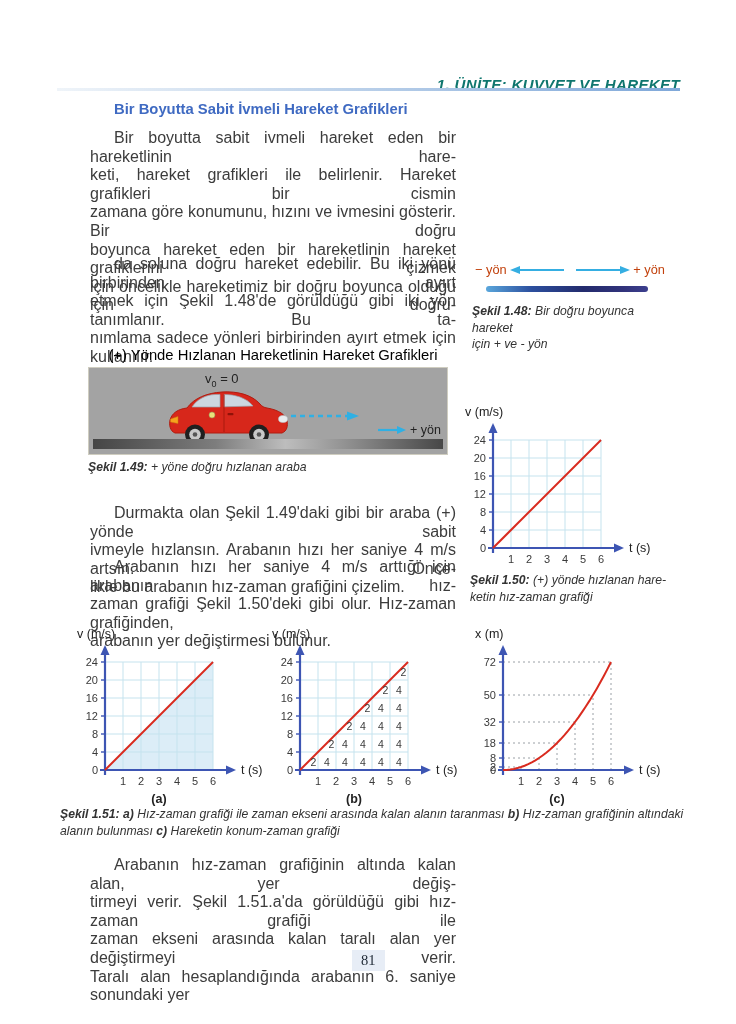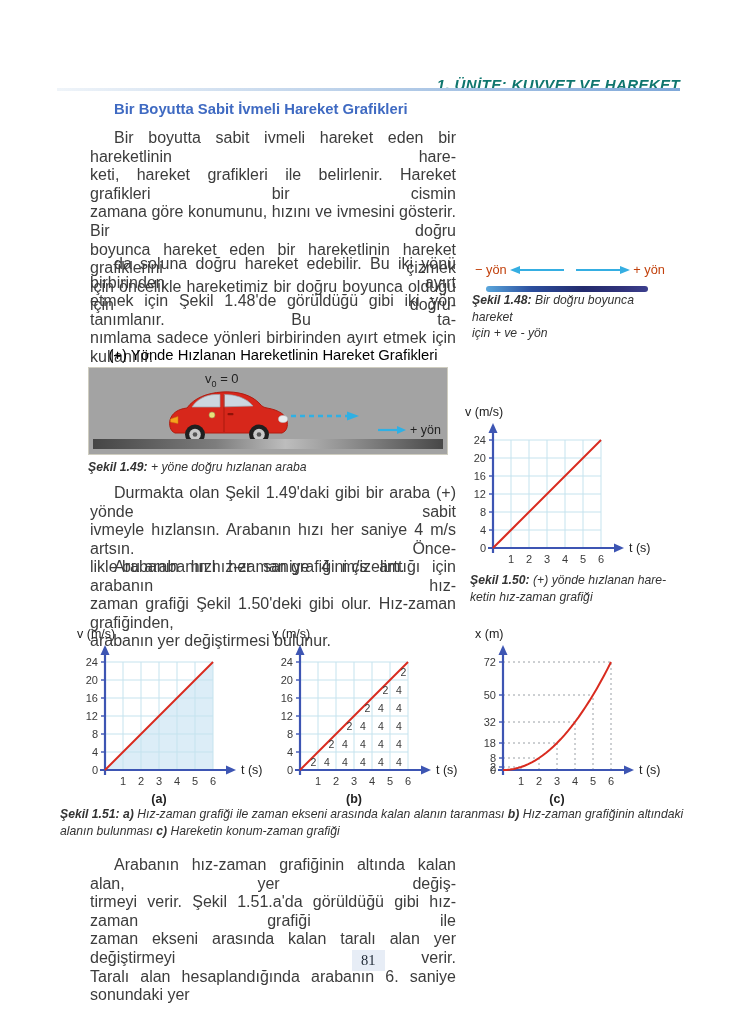--- a/index.html
+++ b/index.html
@@ -24,21 +24,21 @@
   
   .fig148{position:absolute;left:472px;top:262px;width:196px}
   .f148row{display:flex;align-items:center;width:100%;font-size:12.8px;color:#c2410c}
   .f148row .spacer{flex:1}
   .f148row .lbl{white-space:nowrap;padding:0 3px}
   .f148bar{margin:9px 0 0 14px;width:162px;height:6px;border-radius:3px;
            background:linear-gradient(90deg,#5aa7dc,#2c4f9e 28%,#232b6d 60%,#31337b 85%,#3c3f8e)}
 
   .caption{font-style:italic;font-size:12.2px;line-height:16.5px;color:#333}
   .caption .bseg{font-weight:bold}
-  .cap148{}
+  .cap148{margin-top:11px}
   .cap149{position:absolute;left:88px;top:459px;width:370px}
   .cap150{position:absolute;left:470px;top:572px;width:215px}
   .cap151{position:absolute;left:60px;top:806px;width:624px}
 
   
   .carbox{position:absolute;left:88px;top:367px;width:360px;height:88px;background:#a3a3a3;
           border:1px solid #cfcdc0}
   .carbox .v0{position:absolute;left:116px;top:3px;font-size:13px;color:#222}
   .carbox .v0 sub{font-size:9px}
   .carbox .road{position:absolute;left:4px;right:4px;bottom:5px;height:10px;
@@ -131,21 +131,21 @@
       </svg>
       <span>+ yön</span>
     </div>
 
     <div class="road"></div>
   </div>
   <div class="caption cap149">
       <div class="capline"><span class="bseg">Şekil 1.49: </span><span>+ yöne doğru hızlanan araba</span></div>
     </div>
 
-  <div class="para" style="top:484px">
+  <div class="para" style="top:504px">
       <div class="tline">Durmakta olan Şekil 1.49'daki gibi bir araba (+) yönde sabit</div>
       <div class="tline">ivmeyle hızlansın. Arabanın hızı her saniye 4 m/s artsın. Önce-</div>
       <div class="tline last">likle bu arabanın hız-zaman grafiğini çizelim.</div>
     </div>
   <div class="para" style="top:558px">
       <div class="tline">Arabanın hızı her saniye 4 m/s arttığı için arabanın hız-</div>
       <div class="tline">zaman grafiği Şekil 1.50'deki gibi olur. Hız-zaman grafiğinden,</div>
       <div class="tline last">arabanın yer değiştirmesi bulunur.</div>
     </div>
 

